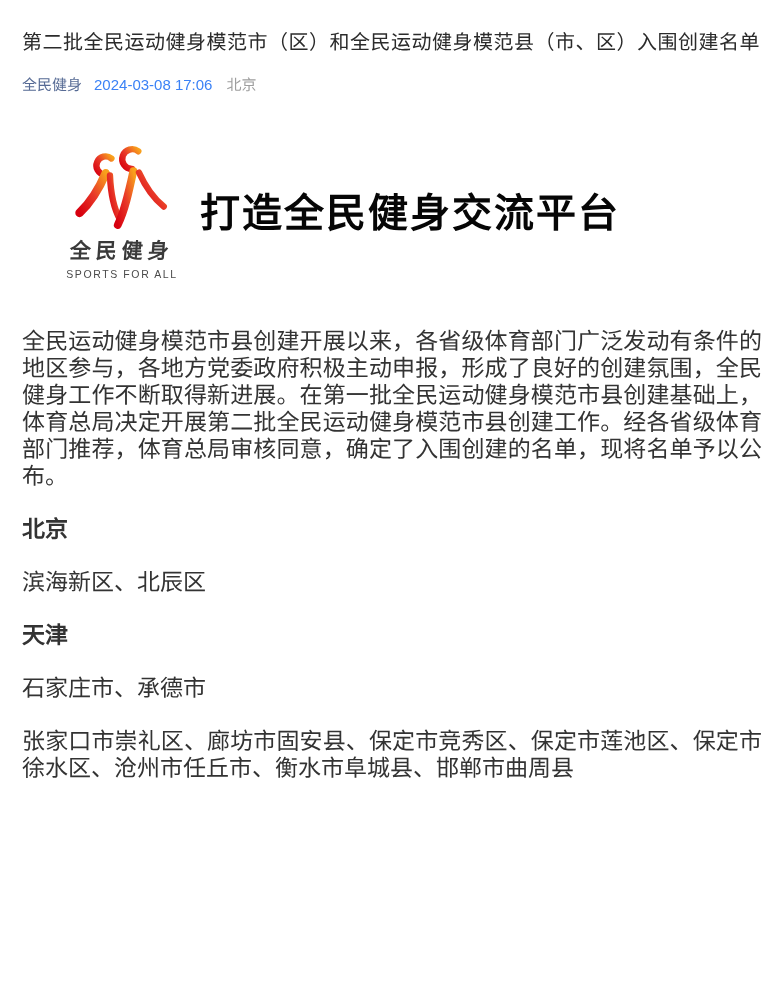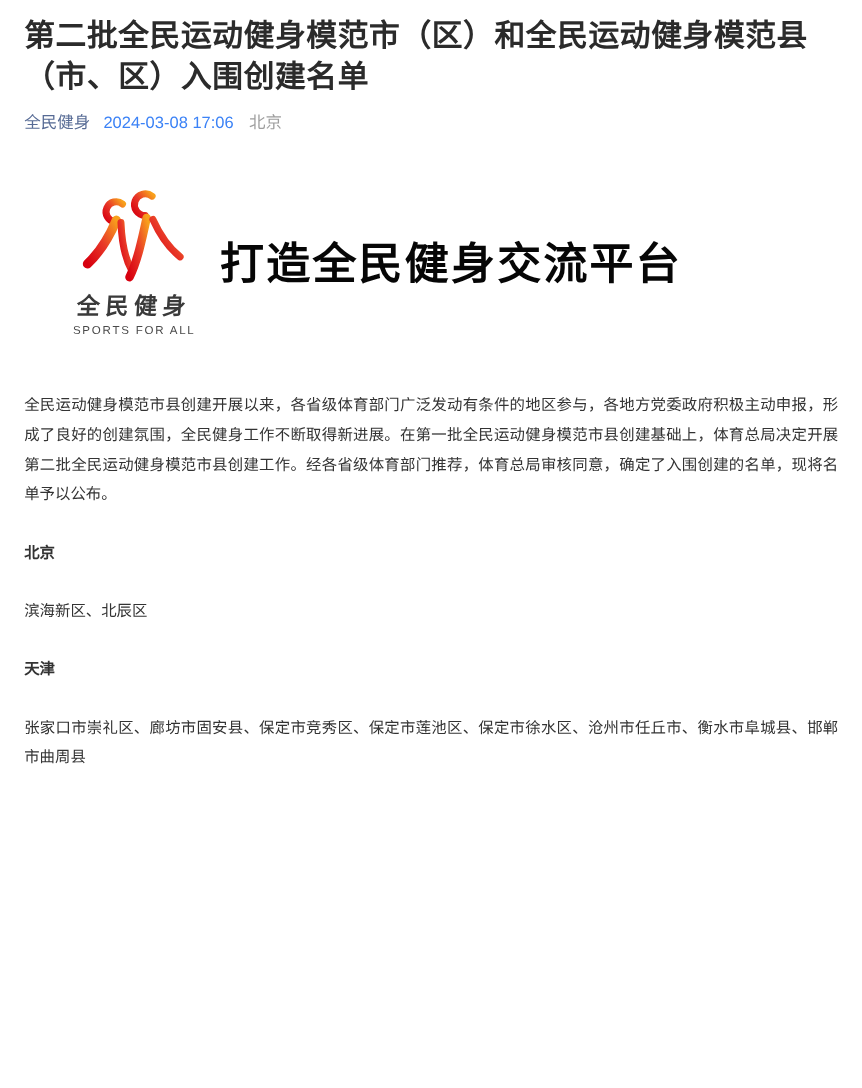--- a/index.html
+++ b/index.html
@@ -12,25 +12,25 @@
     width: 784px;
     height: 989px;
     overflow: hidden;
     position: relative;
   }
   .article {
     padding: 14px 22px 0 22px;
     color: #333333;
   }
   .article-title {
-    font-size: 28px;
+    font-size: 20px;
     line-height: 37px;
-    font-weight: 700;
+    font-weight: 400;
     color: #2b2b2b;
-    margin: 0 0 13px 0;
+    margin: 10px 0 13px 0;
     letter-spacing: 0.5px;
   }
   .meta-row {
     display: flex;
     align-items: center;
     font-size: 15px;
     line-height: 21px;
     margin: 0 0 30px 0;
     white-space: nowrap;
   }
@@ -82,21 +82,21 @@
   }
   .slogan {
     font-size: 40px;
     font-weight: 900;
     color: #060606;
     letter-spacing: 2px;
     margin-left: 12px;
     white-space: nowrap;
   }
   .para {
-    font-size: 14px;
+    font-size: 23px;
     line-height: 27px;
     text-align: justify;
     margin: 0 0 26px 0;
     color: #333333;
   }
   .para.heading {
     font-weight: 700;
   }
 </style>
 </head>
@@ -140,15 +140,16 @@
   </div>
 
   <p class="para">全民运动健身模范市县创建开展以来，各省级体育部门广泛发动有条件的地区参与，各地方党委政府积极主动申报，形成了良好的创建氛围，全民健身工作不断取得新进展。在第一批全民运动健身模范市县创建基础上，体育总局决定开展第二批全民运动健身模范市县创建工作。经各省级体育部门推荐，体育总局审核同意，确定了入围创建的名单，现将名单予以公布。</p>
 
 
   <p class="para heading">北京</p>
 
   <p class="para">滨海新区、北辰区</p>
   <p class="para heading">天津</p>
 
+  <p class="para">石家庄市、承德市</p>
   <p class="para">张家口市崇礼区、廊坊市固安县、保定市竞秀区、保定市莲池区、保定市徐水区、沧州市任丘市、衡水市阜城县、邯郸市曲周县</p>
 
 </div>
 
 </body></html>

